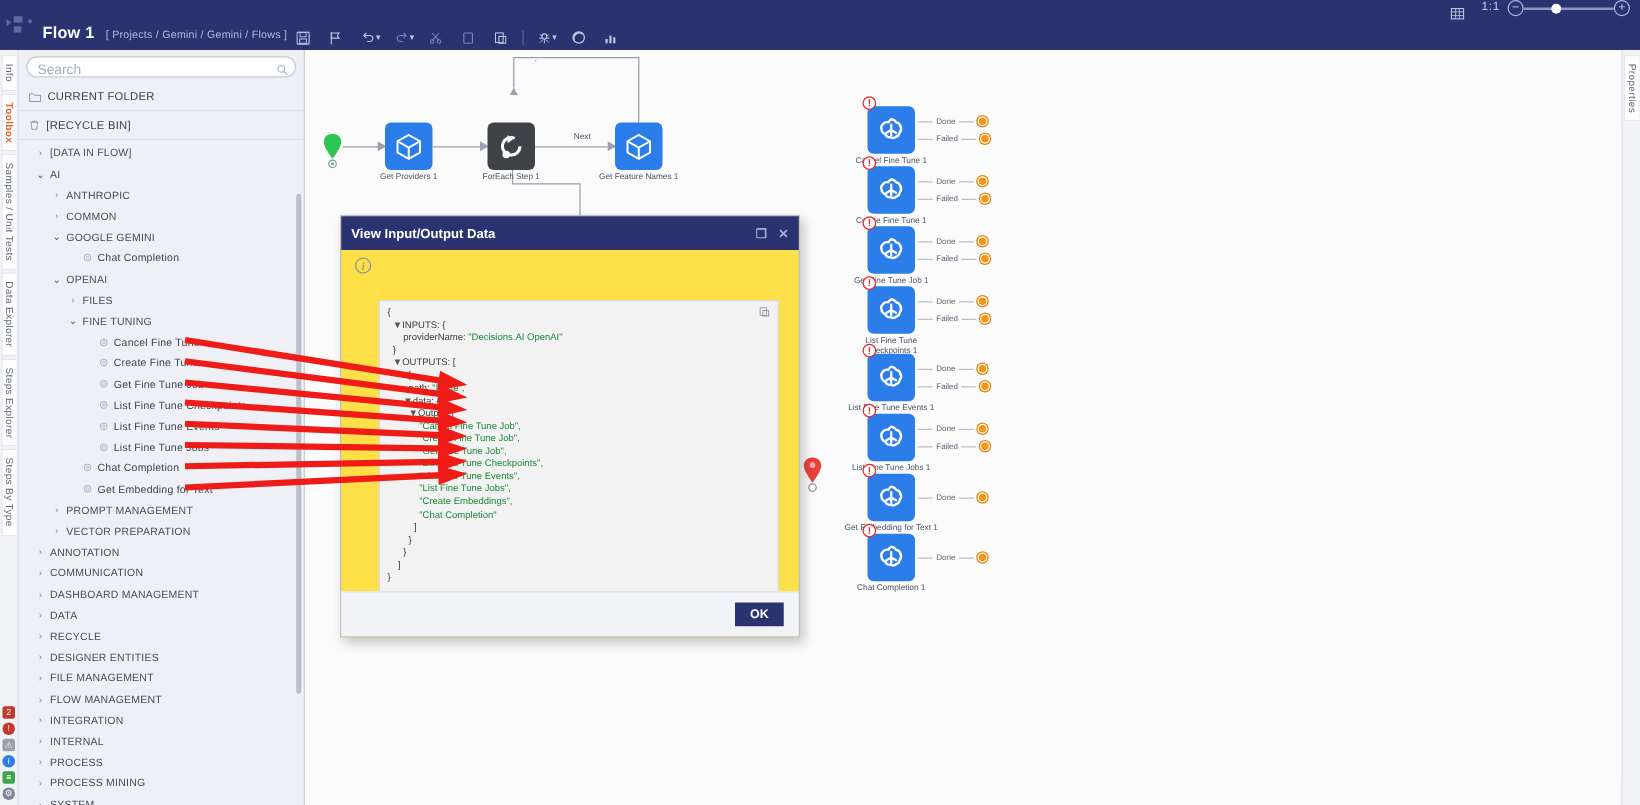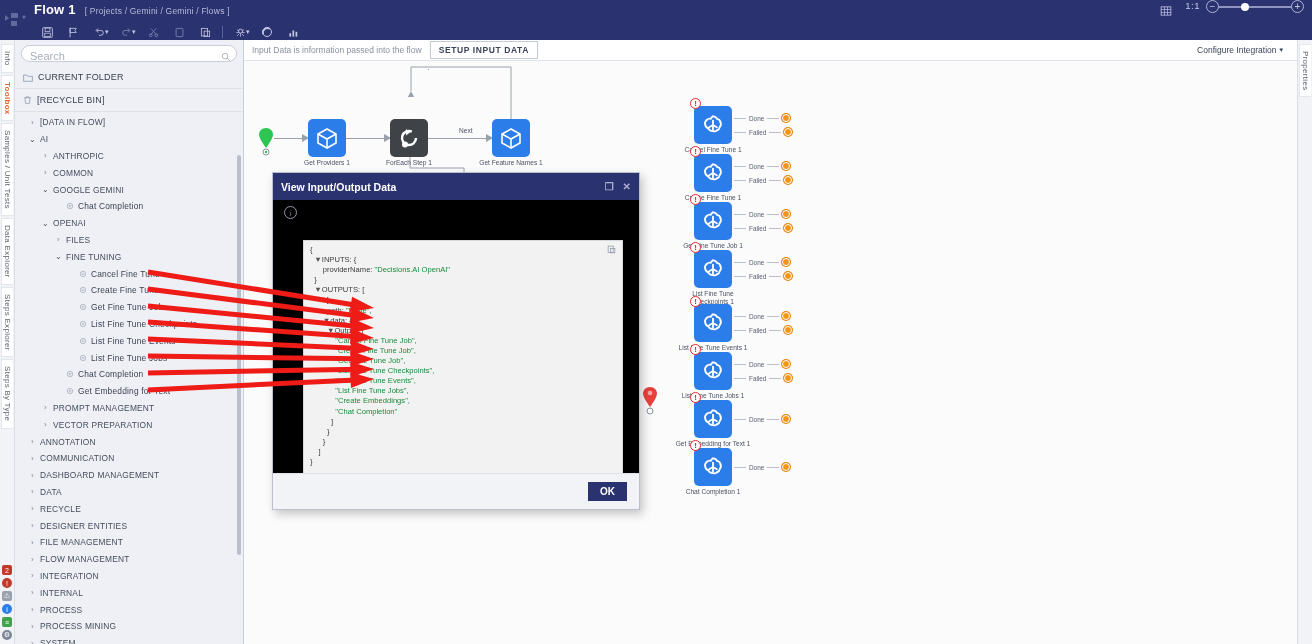--- a/index.html
+++ b/index.html
@@ -12,21 +12,21 @@
 
   
   .topbar {
     position: absolute; left: 0; top: 0; width: 1312px; height: 40px;
     background: #2b3270; color: #fff; display: flex; align-items: flex-start;
   }
   .tb-logo {
     width: 34px; height: 40px; display: flex; align-items: center; justify-content: center;
     opacity: .55;
   }
-  .tb-left { display: flex; flex-direction: column; padding-top: 2px; }
+  .tb-left { display: flex; flex-direction: row; padding-top: 2px; margin-top: 16px; }
   .tb-titlerow { display: flex; align-items: baseline; gap: 9px; height: 18px; }
   .tb-title { font-size: 13px; font-weight: bold; letter-spacing: .2px; }
   .tb-crumb { font-size: 8.5px; color: #b6bbd8; letter-spacing: .2px; }
   .tb-icons { display: flex; align-items: center; gap: 0px; height: 22px; margin-top: 1px; }
   .tb-ic {
     width: 26px; height: 22px; display: flex; align-items: center; justify-content: center;
     color: #c3c8e2; font-size: 12px; cursor: pointer;
   }
   .tb-ic svg { display:block; }
   .tb-caret { font-size: 7px; color: #c3c8e2; margin-left: -7px; width: 8px; }
@@ -157,21 +157,21 @@
   .out-line { width: 12px; height: 1px; background: #b9bfcb; }
   .out-dot {
     width: 8px; height: 8px; border-radius: 50%; background: #f59518;
     border: 1.5px solid #fff; box-shadow: 0 0 0 1px #e08410;
   }
   .conn { position: absolute; background: #9aa0ac; }
 
   
   .modal {
     position: absolute; left: 272px; top: 172px; width: 368px; height: 338px;
-    background: #000000; border: 1px solid #b9bfcc;
+    background: #fde047; border: 1px solid #b9bfcc;
     box-shadow: 3px 4px 9px rgba(0,0,0,.22); z-index: 30;
   }
   .modal-title {
     height: 27px; background: #2b3270; color: #fff;
     display: flex; align-items: center; padding: 0 8px;
     font-size: 10.5px; font-weight: bold;
   }
   .modal-title .mt-ctrls { margin-left: auto; display: flex; gap: 9px; color: #aab0cf; font-size: 10px; }
   .modal-body { position: relative; padding: 8px 10px 0 10px; height: 272px; }
   .info-ic {
@@ -542,28 +542,20 @@
         </div>
         <div class="tnode" style="padding-left: 12px;">
           <span class="arrow">›</span>
           <span class="lbl">SYSTEM</span>
         </div>
       </div>
     <div class="vscroll"></div>
   </div>
 
   <div class="canvasarea">
-    <div class="inputbar">
-      <span class="hint">Input Data is information passed into the flow</span>
-      <button class="setup-btn">SETUP INPUT DATA</button>
-      <div class="cfg-int">
-        <span>Configure Integration</span>
-        <span style="font-size:7px">▾</span>
-      </div>
-    </div>
 
     <div class="canvas" id="canvas">
 
       <div class="pin" style="left:14px; top:66px">
         <svg width="16" height="30" viewBox="0 0 16 30">
           <path d="M8 1 C3.6 1 1 4.2 1 7.6 C1 12 8 21 8 21 C8 21 15 12 15 7.6 C15 4.2 12.4 1 8 1z" fill="#2dc653"></path>
           <circle cx="8" cy="25" r="3" fill="#fff" stroke="#8b909c" stroke-width="1"></circle>
           <circle cx="8" cy="25" r="1.2" fill="#2dc653"></circle>
         </svg>
       </div>

